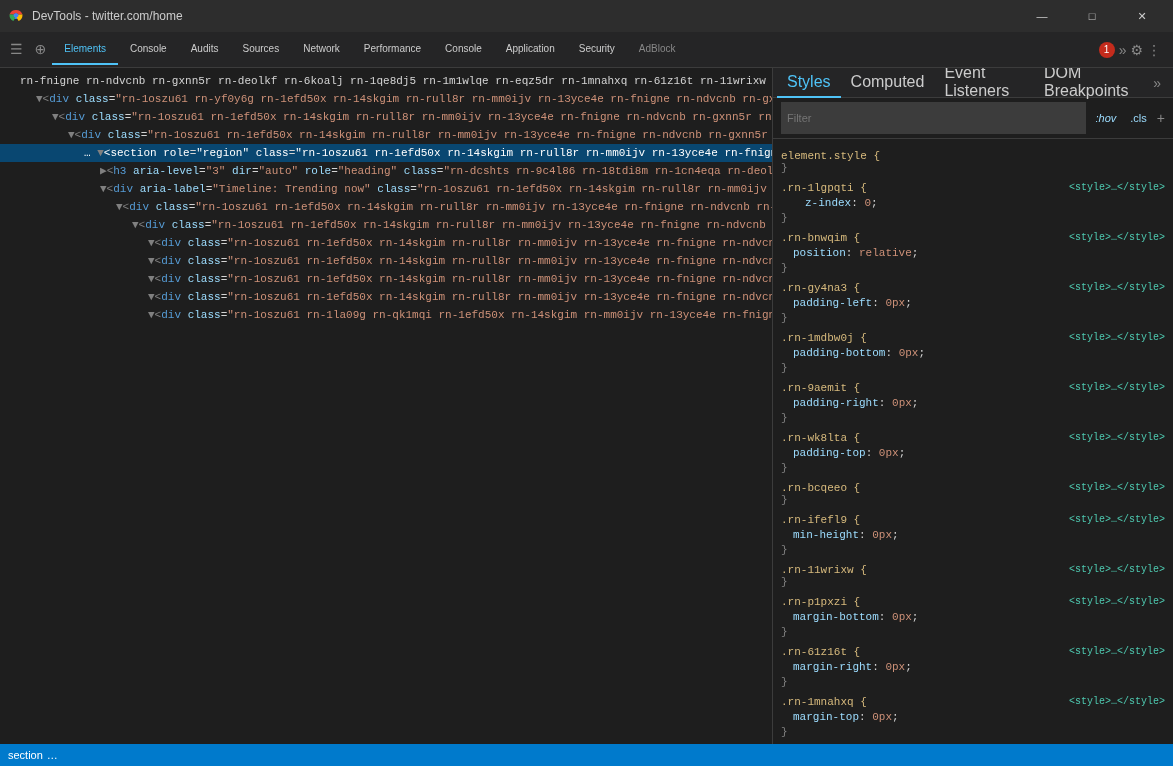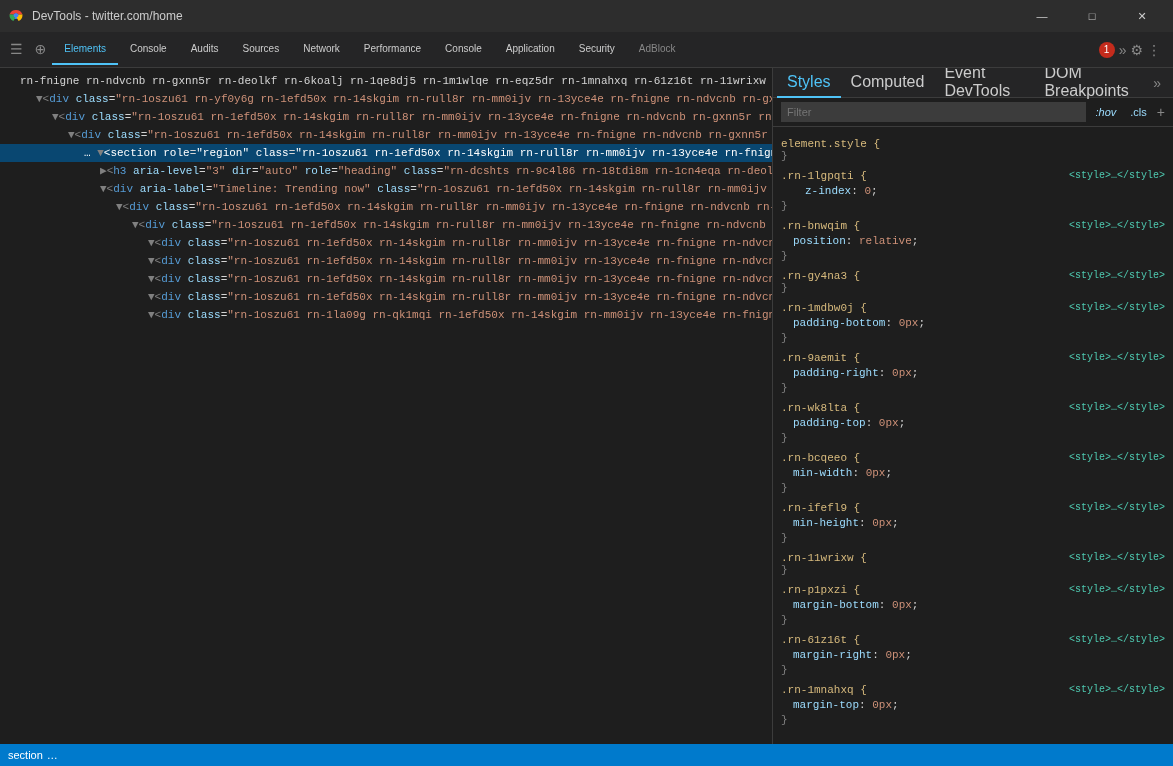--- a/index.html
+++ b/index.html
@@ -165,21 +165,21 @@
       border-bottom: 1px solid #3c3c3c;
       gap: 6px;
     }
     #filter-input {
       flex: 1;
       background: #3c3c3c;
       border: none;
       color: #d4d4d4;
       padding: 2px 6px;
       font-size: 11px;
-      height: 20px;
+      height: 32px;
       outline: none;
     }
     #filter-hov {
       color: #9cdcfe;
       font-size: 11px;
       cursor: pointer;
       padding: 2px 4px;
       font-style: italic;
     }
     #filter-cls {
@@ -386,21 +386,21 @@
   <div id="styles-panel">
 
     <div id="styles-tabs">
       <div class="styles-tab active">
         <span>Styles</span>
       </div>
       <div class="styles-tab">
         <span>Computed</span>
       </div>
       <div class="styles-tab">
-        <span>Event DevTools</span>
+        <span>Event Listeners</span>
       </div>
       <div class="styles-tab">
         <span>DOM Breakpoints</span>
       </div>
       <div class="styles-tab-more">»</div>
     </div>
 
     <div id="filter-bar">
       <input id="filter-input" type="text" placeholder="Filter" style="">
       <span id="filter-hov">:hov</span>
@@ -439,20 +439,23 @@
           <span style="color:#9cdcfe">position</span><span class="css-colon">: </span><span class="css-value">relative</span><span class="css-semi">;</span>
         </div>
         <div><span class="css-brace">}</span></div>
       </div>
 
       <div class="css-rule">
         <div>
           <span class="css-selector">.rn-gy4na3 {</span>
           <span class="css-source">&lt;style&gt;…&lt;/style&gt;</span>
         </div>
+        <div class="css-property">
+          <span style="color:#9cdcfe">padding-left</span><span class="css-colon">: </span><span class="css-value">0px</span><span class="css-semi">;</span>
+        </div>
         <div><span class="css-brace">}</span></div>
       </div>
 
       <div class="css-rule">
         <div>
           <span class="css-selector">.rn-1mdbw0j {</span>
           <span class="css-source">&lt;style&gt;…&lt;/style&gt;</span>
         </div>
         <div class="css-property">
           <span style="color:#9cdcfe">padding-bottom</span><span class="css-colon">: </span><span class="css-value">0px</span><span class="css-semi">;</span>
@@ -479,23 +482,20 @@
         <div class="css-property">
           <span style="color:#9cdcfe">padding-top</span><span class="css-colon">: </span><span class="css-value">0px</span><span class="css-semi">;</span>
         </div>
         <div><span class="css-brace">}</span></div>
       </div>
 
       <div class="css-rule">
         <div>
           <span class="css-selector">.rn-bcqeeo {</span>
           <span class="css-source">&lt;style&gt;…&lt;/style&gt;</span>
-        </div>
-        <div class="css-property">
-          <span style="color:#9cdcfe">min-width</span><span class="css-colon">: </span><span class="css-value">0px</span><span class="css-semi">;</span>
         </div>
         <div><span class="css-brace">}</span></div>
       </div>
 
       <div class="css-rule">
         <div>
           <span class="css-selector">.rn-ifefl9 {</span>
           <span class="css-source">&lt;style&gt;…&lt;/style&gt;</span>
         </div>
         <div class="css-property">

